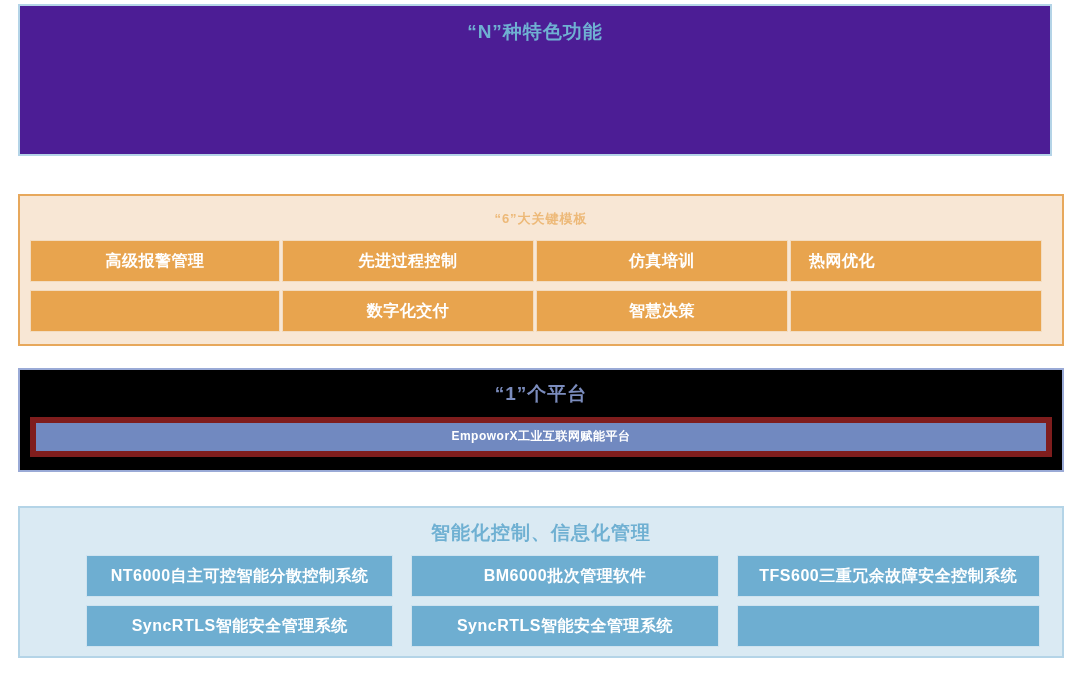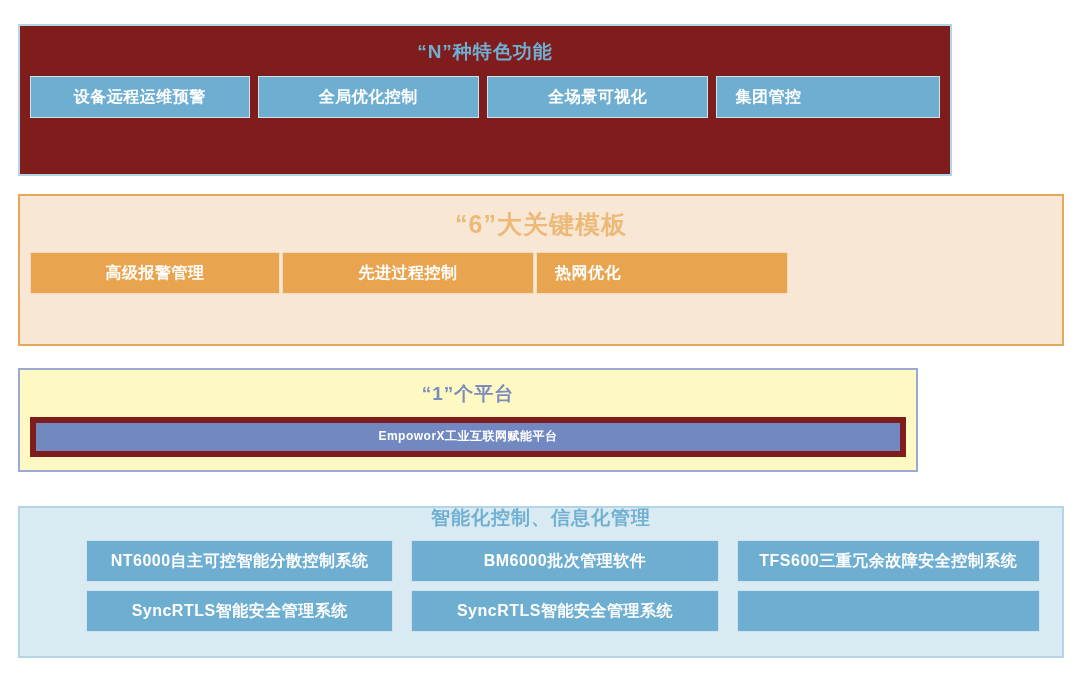--- a/index.html
+++ b/index.html
@@ -53,22 +53,22 @@
     justify-content: flex-start;
     padding-left: 18px;
     text-align: left;
   }
   .tile.spacer {
     background: transparent;
   }
 
   
   #sec-n {
-    left: 18px;  top: 24px;  width: 934px; height: 152px;
-    background: #7f1d1d;
+    left: 18px;  top: 4px;  width: 1034px; height: 152px;
+    background: #4c1d95;
     border-color: #b4d4e7;
   }
   #sec-n .section-title {
     color: #6fb0d2;
     font-size: 19px;
     padding-top: 16px;
     padding-bottom: 15px;
   }
   #sec-n .row { padding: 0 10px; gap: 8px; }
   #sec-n .row + .row { margin-top: 8px; }
@@ -81,38 +81,38 @@
 
   
   #sec-6 {
     left: 18px;  top: 194px;  width: 1046px; height: 152px;
     background: #f8e7d5;
     border-color: #e9a košt;
     border-color: #e7a85c;
   }
   #sec-6 .section-title {
     color: #edb978;
-    font-size: 25px;
+    font-size: 13px;
     padding-top: 16px;
     padding-bottom: 15px;
     border-radius: 9px;
   }
   #sec-6 .row { padding: 0 10px; gap: 2px; }
   #sec-6 .row + .row { margin-top: 8px; }
   #sec-6 .tile {
     background: #e8a44e;
     border: 1px solid #f3dcc0;
     height: 42px;
     font-size: 16px;
   }
 
   
   #sec-1 {
-    left: 18px;  top: 368px;  width: 900px; height: 104px;
-    background: #fef9c3;
+    left: 18px;  top: 368px;  width: 1046px; height: 104px;
+    background: #000000;
     border-color: #9aaad6;
   }
   #sec-1 .section-title {
     color: #7b8cbd;
     font-size: 19px;
     padding-top: 14px;
     padding-bottom: 14px;
   }
   #sec-1 .row { padding: 0 10px; }
   #sec-1 .tile {
@@ -125,57 +125,59 @@
 
   
   #sec-b {
     left: 18px;  top: 506px;  width: 1046px; height: 152px;
     background: #daeaf3;
     border-color: #b4d4e7;
   }
   #sec-b .section-title {
     color: #6fb0d2;
     font-size: 19px;
+    padding-top: 15px;
     padding-bottom: 13px;
   }
   #sec-b .row { padding: 0 22px; gap: 18px; margin-left: 44px; }
   #sec-b .row + .row { margin-top: 8px; }
   #sec-b .tile {
     background: #6eaed1;
     border: 1px solid #cfe3ef;
     height: 42px;
     font-size: 16px;
   }
 </style>
 </head>
 <body>
 
 <div class="page">
 
   <div class="section" id="sec-n">
     <div class="section-title">“N”种特色功能</div>
 
 
-    <div class="row">
-      <div class="tile" style="width:250px">设备远程运维预警</div>
-      <div class="tile" style="width:252px">全局优化控制</div>
-      <div class="tile" style="width:252px">全场景可视化</div>
-      <div class="tile left" style="width:252px">集团管控</div>
-    </div>
   </div>
 
   <div class="section" id="sec-6">
     <div class="section-title">“6”大关键模板</div>
 
     <div class="row">
       <div class="tile" style="width:250px">高级报警管理</div>
       <div class="tile" style="width:252px">先进过程控制</div>
+      <div class="tile" style="width:252px">仿真培训</div>
       <div class="tile left" style="width:252px">热网优化</div>
     </div>
 
+    <div class="row">
+      <div class="tile spacer" style="width:250px"></div>
+      <div class="tile" style="width:252px">数字化交付</div>
+      <div class="tile" style="width:252px">智慧决策</div>
+      <div class="tile spacer" style="width:252px"></div>
+    </div>
   </div>
 
   <div class="section" id="sec-1">
     <div class="section-title">“1”个平台</div>
 
     <div class="row">
       <div class="tile">EmpoworX工业互联网赋能平台</div>
     </div>
   </div>
 

